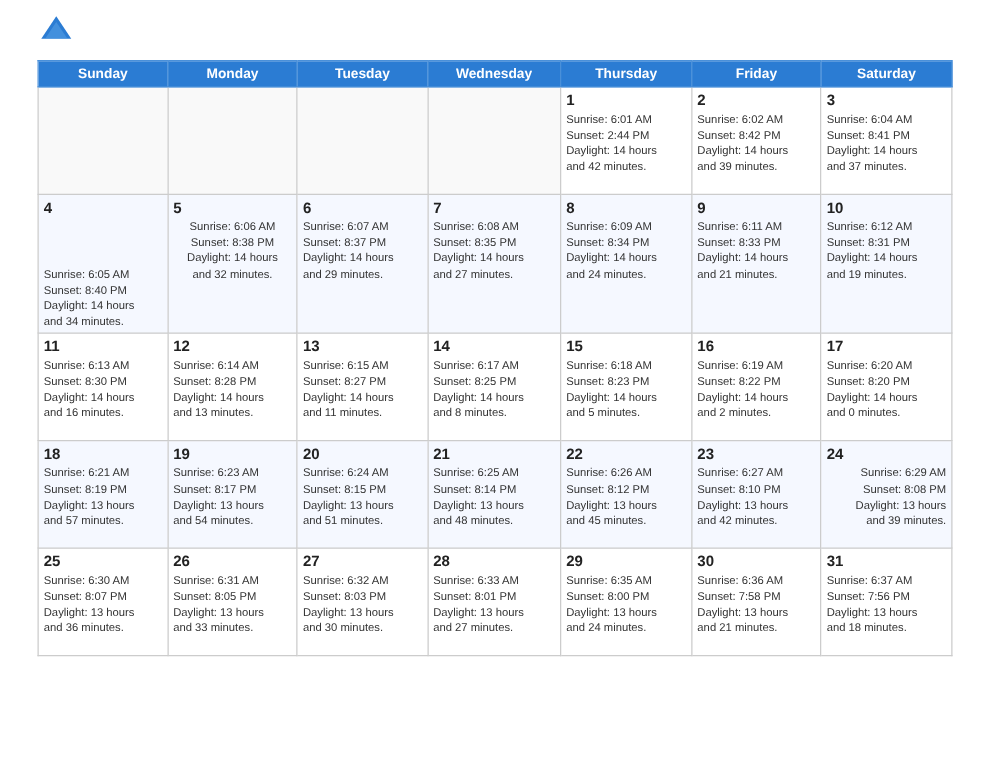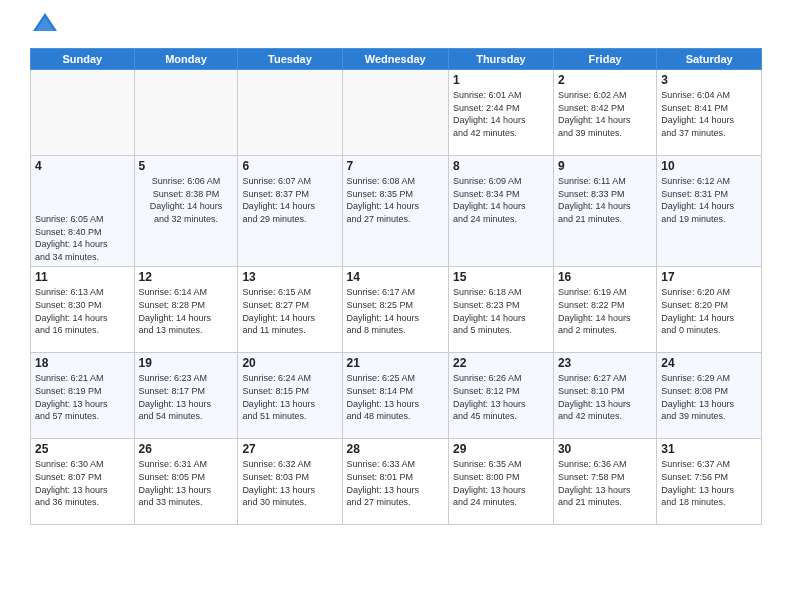--- a/index.html
+++ b/index.html
@@ -265,21 +265,21 @@
           </td>
           <td>
             <span class="day-num">23</span>
             <div class="day-info" style="white-space: pre-line;">Sunrise: 6:27 AM
 Sunset: 8:10 PM
 Daylight: 13 hours
 and 42 minutes.</div>
           </td>
           <td>
             <span class="day-num">24</span>
-            <div class="day-info" style="white-space: pre-line;">Sunrise: 6:29 AM
+            <div class="day-info" style="white-space: pre-line; text-align: right;">Sunrise: 6:29 AM
 Sunset: 8:08 PM
 Daylight: 13 hours
 and 39 minutes.</div>
           </td>
         </tr>
         <tr>
           <td>
             <span class="day-num">25</span>
             <div class="day-info" style="white-space: pre-line;">Sunrise: 6:30 AM
 Sunset: 8:07 PM

